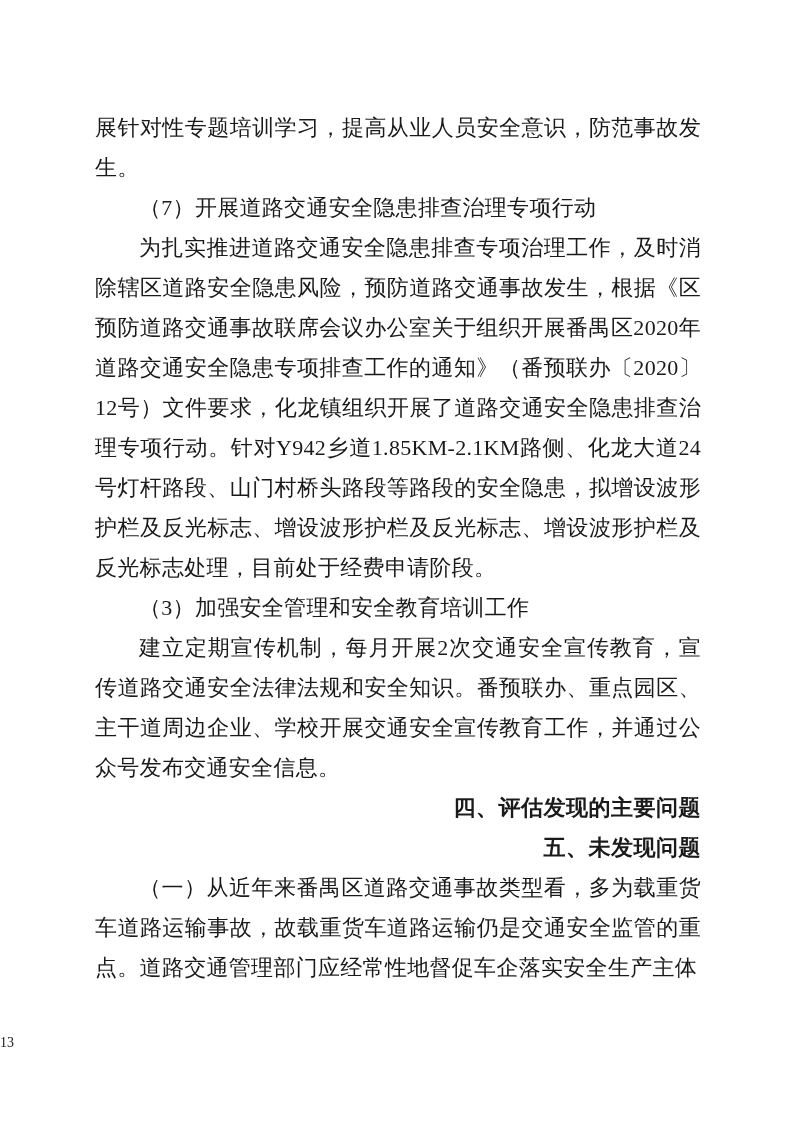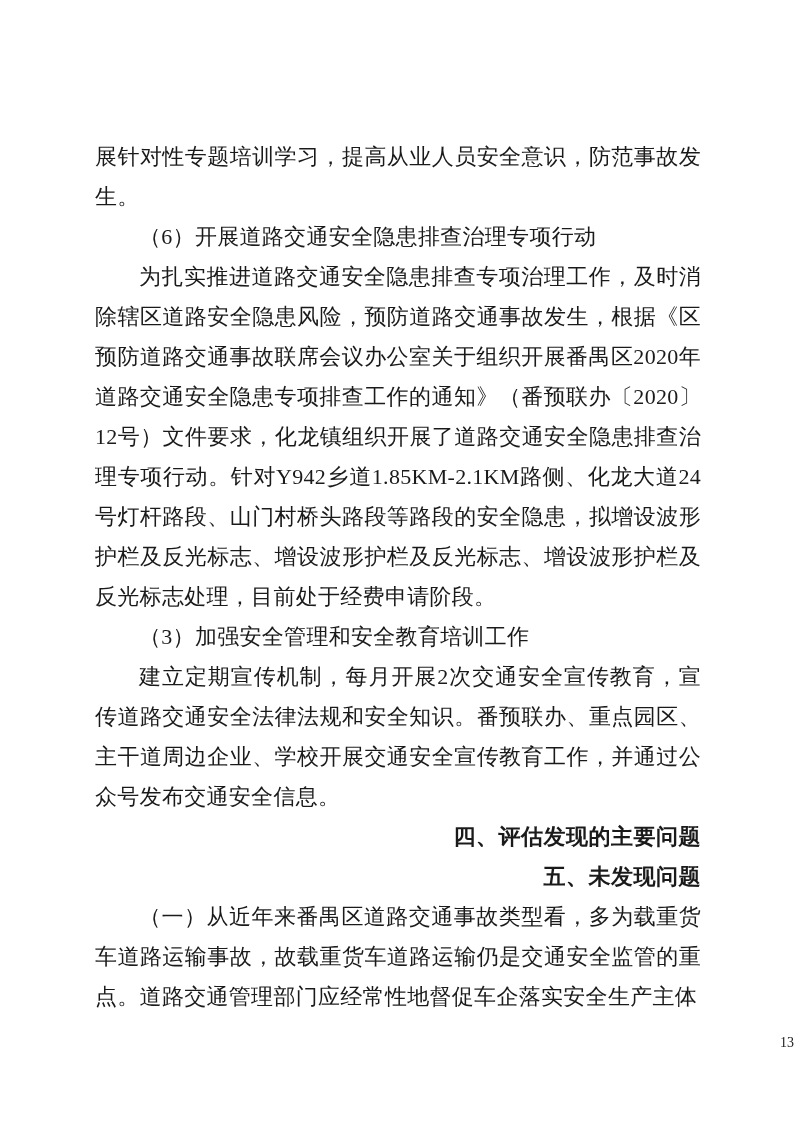--- a/index.html
+++ b/index.html
@@ -27,47 +27,46 @@
     letter-spacing: 0.3px;
     text-align: justify;
   }
   .content p {
     margin: 0;
     padding: 0;
     text-indent: 2em;
   }
   .content p.no-indent {
     text-indent: 0;
-    margin-top: 29px;
   }
   .content p.heading {
     font-family: "Liberation Sans", "DejaVu Sans", sans-serif;
     font-weight: bold;
     text-align: right;
     letter-spacing: 0.5px;
   }
   .footer {
     position: absolute;
     top: 1034px;
     left: 0;
     width: 100%;
-    text-align: right;
+    text-align: left;
     font-size: 14px;
     line-height: 18px;
     color: #1a1a1a;
     font-family: "Liberation Serif", "DejaVu Serif", serif;
   }
 </style>
 </head>
 <body>
 
 <div class="page">
   <div class="content">
     <p class="no-indent">展针对性专题培训学习，提高从业人员安全意识，防范事故发生。</p>
-    <p>（6）开展道路交通安全隐患排查治理专项行动</p>
+    <p>（7）开展道路交通安全隐患排查治理专项行动</p>
     <p>为扎实推进道路交通安全隐患排查专项治理工作，及时消除辖区道路安全隐患风险，预防道路交通事故发生，根据《区预防道路交通事故联席会议办公室关于组织开展番禺区2020年道路交通安全隐患专项排查工作的通知》（番预联办〔2020〕12号）文件要求，化龙镇组织开展了道路交通安全隐患排查治理专项行动。针对Y942乡道1.85KM-2.1KM路侧、化龙大道24号灯杆路段、山门村桥头路段等路段的安全隐患，拟增设波形护栏及反光标志、增设波形护栏及反光标志、增设波形护栏及反光标志处理，目前处于经费申请阶段。</p>
     <p>（3）加强安全管理和安全教育培训工作</p>
     <p>建立定期宣传机制，每月开展2次交通安全宣传教育，宣传道路交通安全法律法规和安全知识。番预联办、重点园区、主干道周边企业、学校开展交通安全宣传教育工作，并通过公众号发布交通安全信息。</p>
     <p class="heading">四、评估发现的主要问题</p>
     <p class="heading">五、未发现问题</p>
     <p>（一）从近年来番禺区道路交通事故类型看，多为载重货车道路运输事故，故载重货车道路运输仍是交通安全监管的重点。道路交通管理部门应经常性地督促车企落实安全生产主体</p>
   </div>
   <div class="footer">13</div>
 </div>
 

